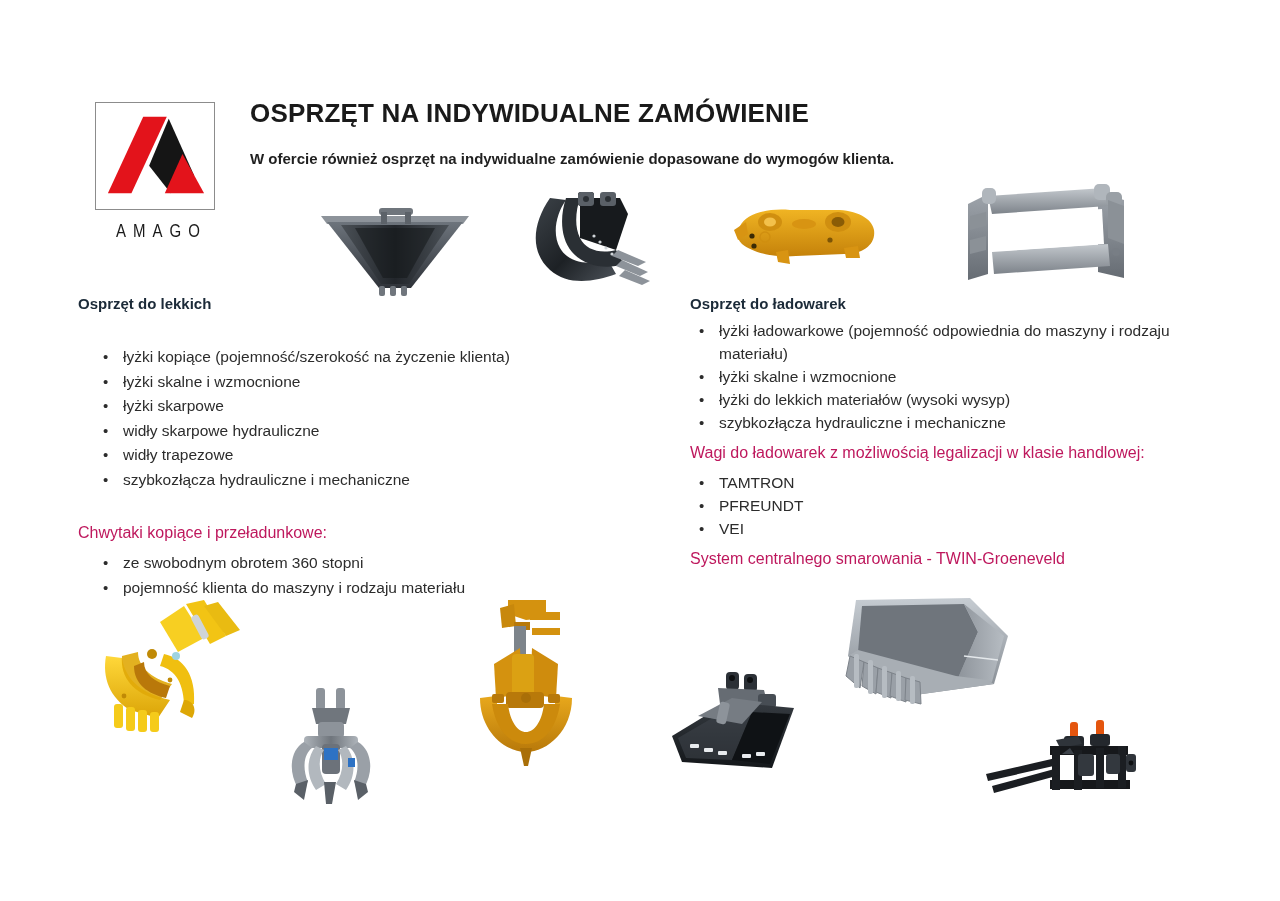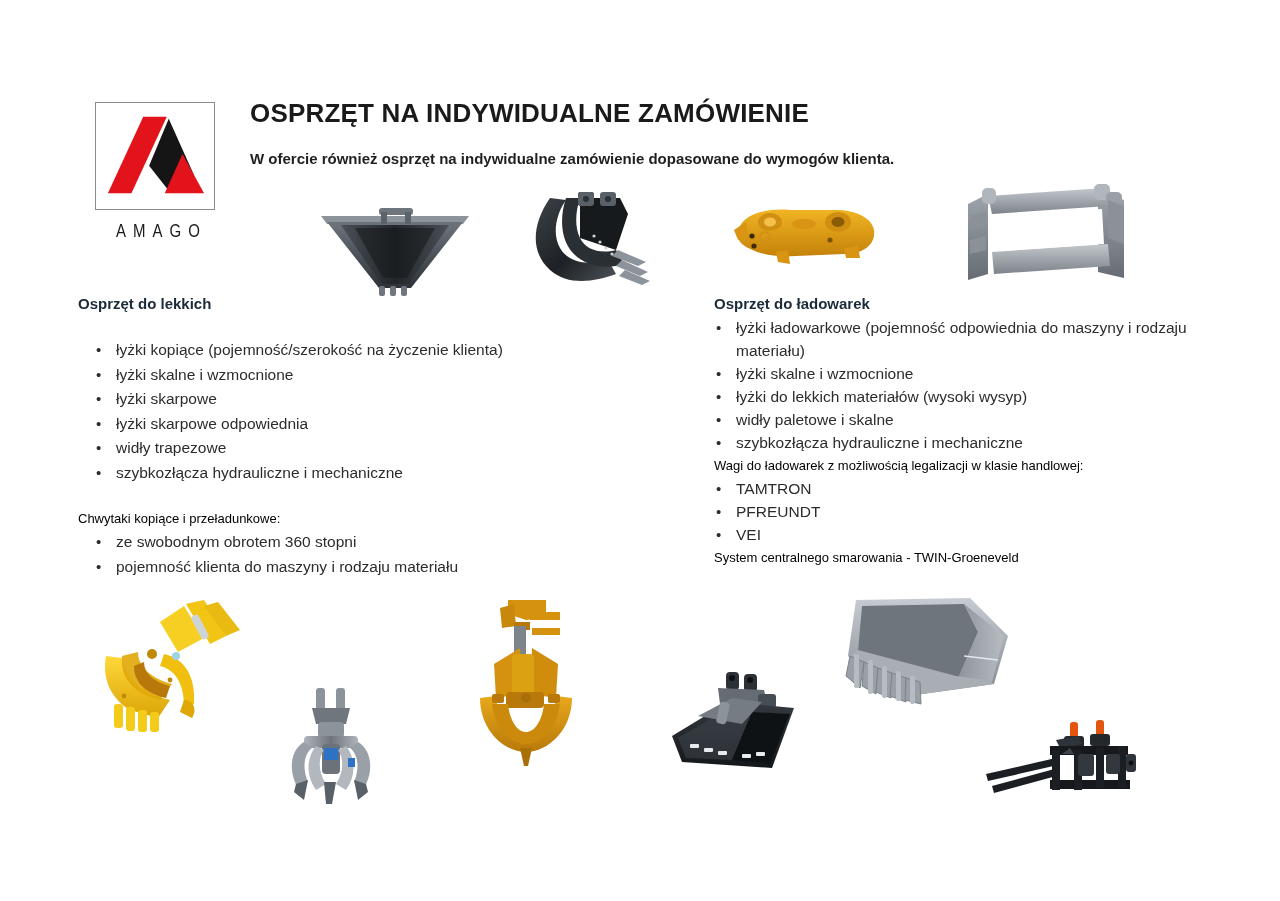--- a/index.html
+++ b/index.html
@@ -57,39 +57,39 @@
     left: 250px; top: 150px; width: 900px;
     font-size: 15px;
     font-weight: 600;
     color: #1f1f1f;
     font-family: "Liberation Sans", sans-serif;
   }
 
   
   .col { position: absolute; }
   .col-left  { left: 78px;  top: 295px; width: 570px; }
-  .col-right { left: 714px; top: 295px; width: 500px; }
+  .col-right { left: 690px; top: 295px; width: 500px; }
 
   .sec-head {
     font-size: 15px;
     font-weight: 700;
     color: #1b2a38;
     margin: 0 0 4px 0;
     font-family: "Liberation Sans", sans-serif;
   }
   .sec-lead {
-    font-size: 13px;
-    color: #000000;
+    font-size: 16px;
+    color: #be185d;
     margin: 0;
     line-height: 23px;
     font-family: "Liberation Sans", sans-serif;
   }
   ul.bl {
     list-style: none;
-    margin: 0;
+    margin: 7px;
     padding: 0;
   }
   ul.bl > li {
     position: relative;
     font-size: 15.5px;
     color: #2c2c2c;
     font-family: "Liberation Sans", sans-serif;
   }
   ul.bl > li::before {
     content: "\2022";
@@ -237,39 +237,38 @@
     </svg>
   </div>
 
   <div class="col col-left">
     <div class="sec-head">Osprzęt do lekkich</div>
     <div class="gap"></div>
     <ul class="bl">
       <li>łyżki kopiące (pojemność/szerokość na życzenie klienta)</li>
       <li>łyżki skalne i wzmocnione</li>
       <li>łyżki skarpowe</li>
-      <li>łyżki skarpowe odpowiednia</li>
+      <li>widły skarpowe hydrauliczne</li>
       <li>widły trapezowe</li>
       <li>szybkozłącza hydrauliczne i mechaniczne</li>
     </ul>
     <div class="gap"></div>
     <p class="sec-lead">Chwytaki kopiące i przeładunkowe:</p>
     <ul class="bl">
       <li>ze swobodnym obrotem 360 stopni</li>
       <li>pojemność klienta do maszyny i rodzaju materiału</li>
     </ul>
   </div>
 
   <div class="col col-right">
     <div class="sec-head">Osprzęt do ładowarek</div>
     <ul class="bl">
       <li>łyżki ładowarkowe (pojemność odpowiednia do maszyny i rodzaju materiału)</li>
       <li>łyżki skalne i wzmocnione</li>
       <li>łyżki do lekkich materiałów (wysoki wysyp)</li>
-      <li>widły paletowe i skalne</li>
       <li>szybkozłącza hydrauliczne i mechaniczne</li>
     </ul>
     <p class="sec-lead">Wagi do ładowarek z możliwością legalizacji w klasie handlowej:</p>
     <ul class="bl">
       <li>TAMTRON</li>
       <li>PFREUNDT</li>
       <li>VEI</li>
     </ul>
     <p class="sec-lead">System centralnego smarowania - TWIN-Groeneveld</p>
   </div>

